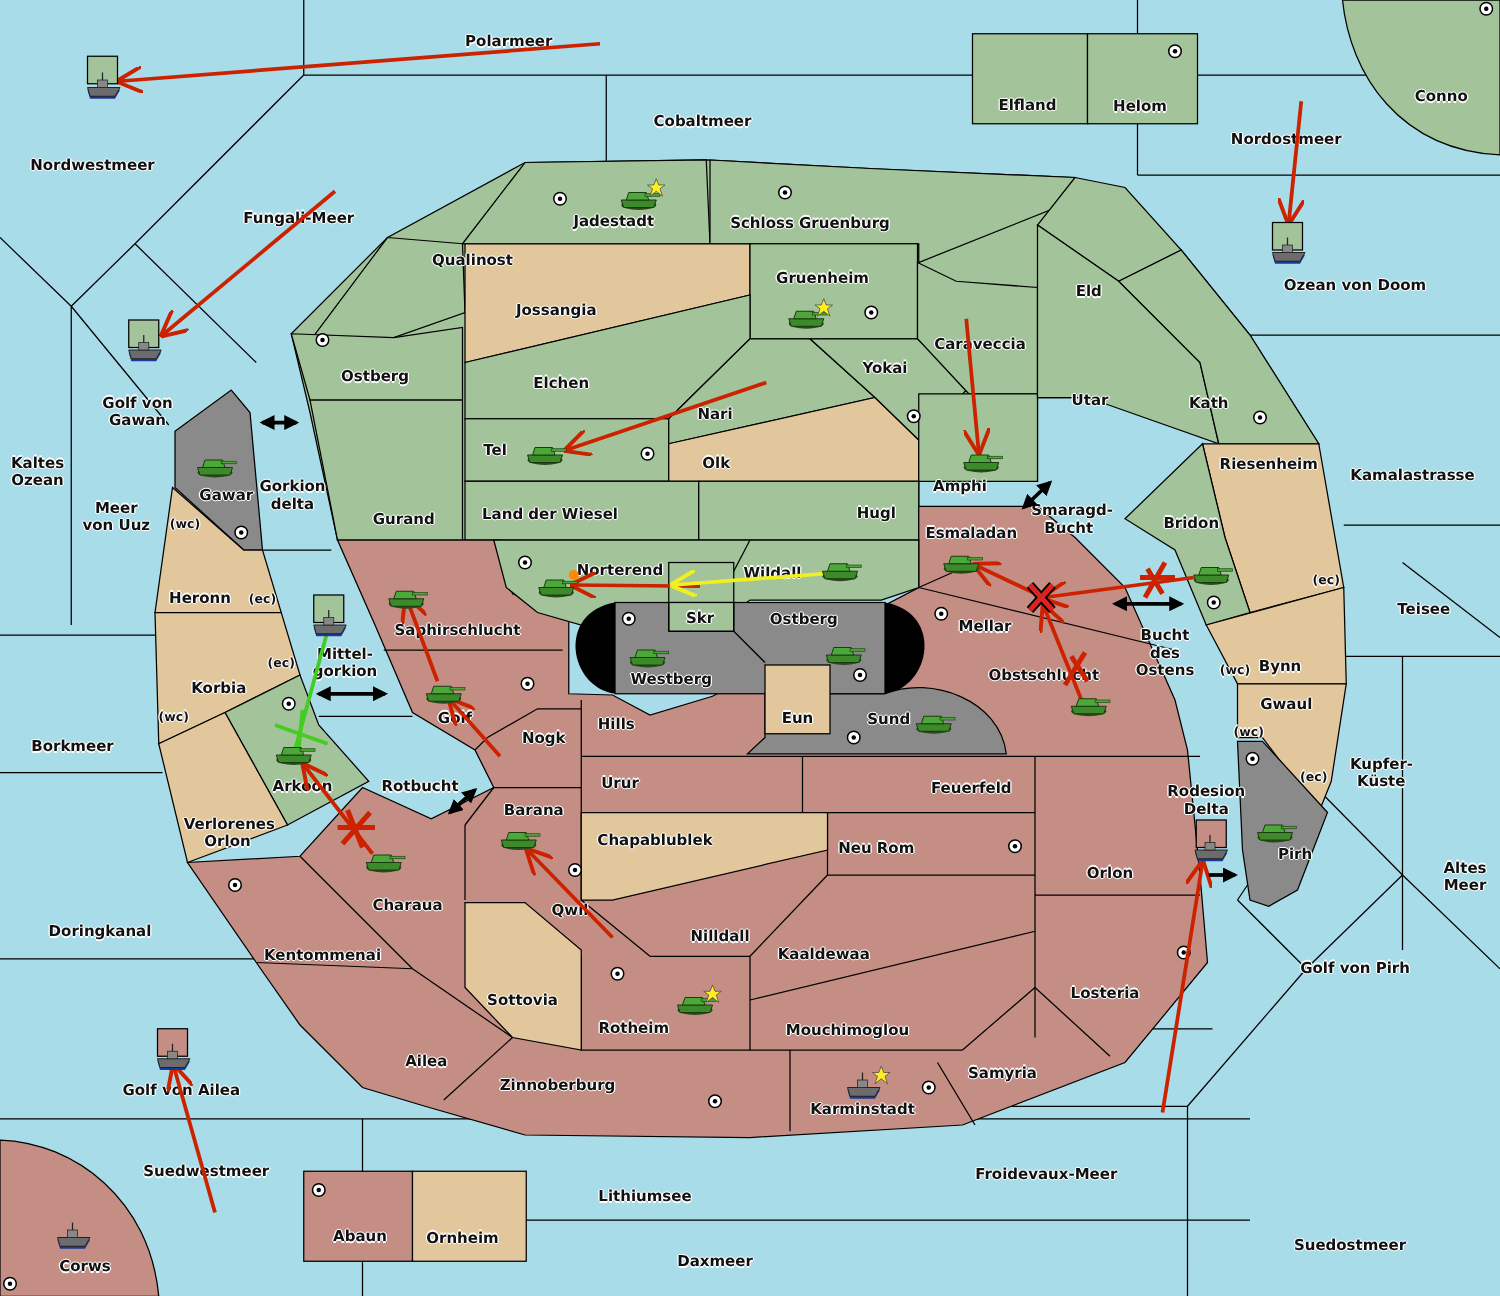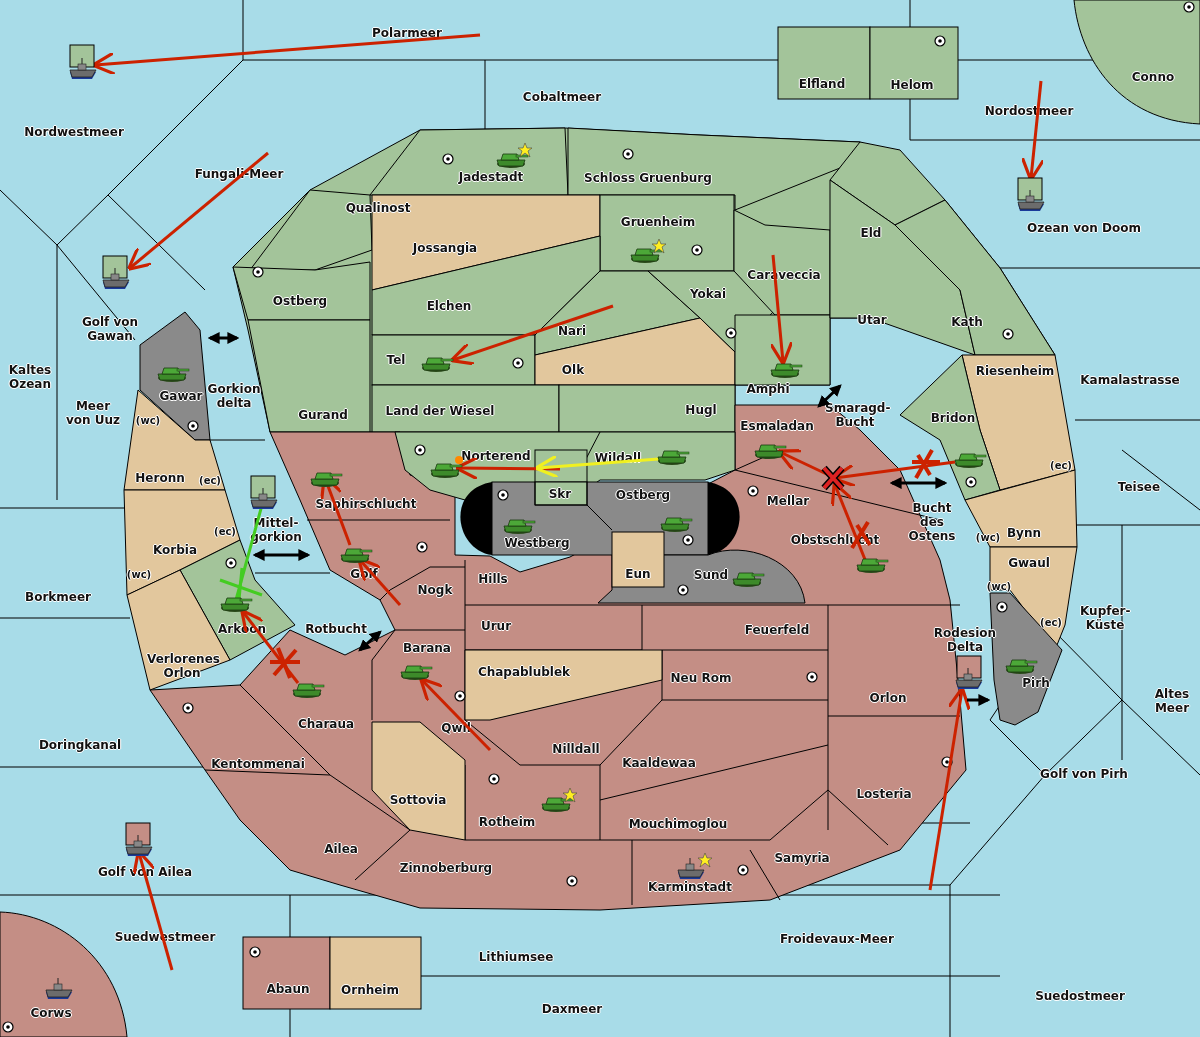--- a/index.html
+++ b/index.html
@@ -226,21 +226,21 @@
 <div class="lbl" style="left:326px;top:724px">Charaua</div>
 <div class="lbl" style="left:258px;top:764px">Kentommenai</div>
 <div class="lbl" style="left:507px;top:822px">Rotheim</div>
 <div class="lbl" style="left:678px;top:824px">Mouchimoglou</div>
 <div class="lbl" style="left:884px;top:794px">Losteria</div>
 <div class="lbl" style="left:341px;top:849px">Ailea</div>
 <div class="lbl" style="left:446px;top:868px">Zinnoberburg</div>
 <div class="lbl" style="left:690px;top:887px">Karminstadt</div>
 <div class="lbl" style="left:802px;top:858px">Samyria</div>
 <div class="lbl" style="left:288px;top:989px">Abaun</div>
-<div class="lbl" style="left:51px;top:1013px">Corws</div>
+<div class="lbl" style="left:68px;top:1013px">Corws</div>
 
 <div class="lbl" style="left:445px;top:248px">Jossangia</div>
 <div class="lbl" style="left:573px;top:370px">Olk</div>
 <div class="lbl" style="left:1015px;top:371px">Riesenheim</div>
 <div class="lbl" style="left:1024px;top:533px">Bynn</div>
 <div class="lbl" style="left:1029px;top:563px">Gwaul</div>
 <div class="lbl" style="left:160px;top:478px">Heronn</div>
 <div class="lbl" style="left:175px;top:550px">Korbia</div>
 <div class="lbl" style="left:182px;top:666px;width:70px;white-space:normal">Verlorenes Orlon</div>
 <div class="lbl" style="left:524px;top:672px">Chapablublek</div>

